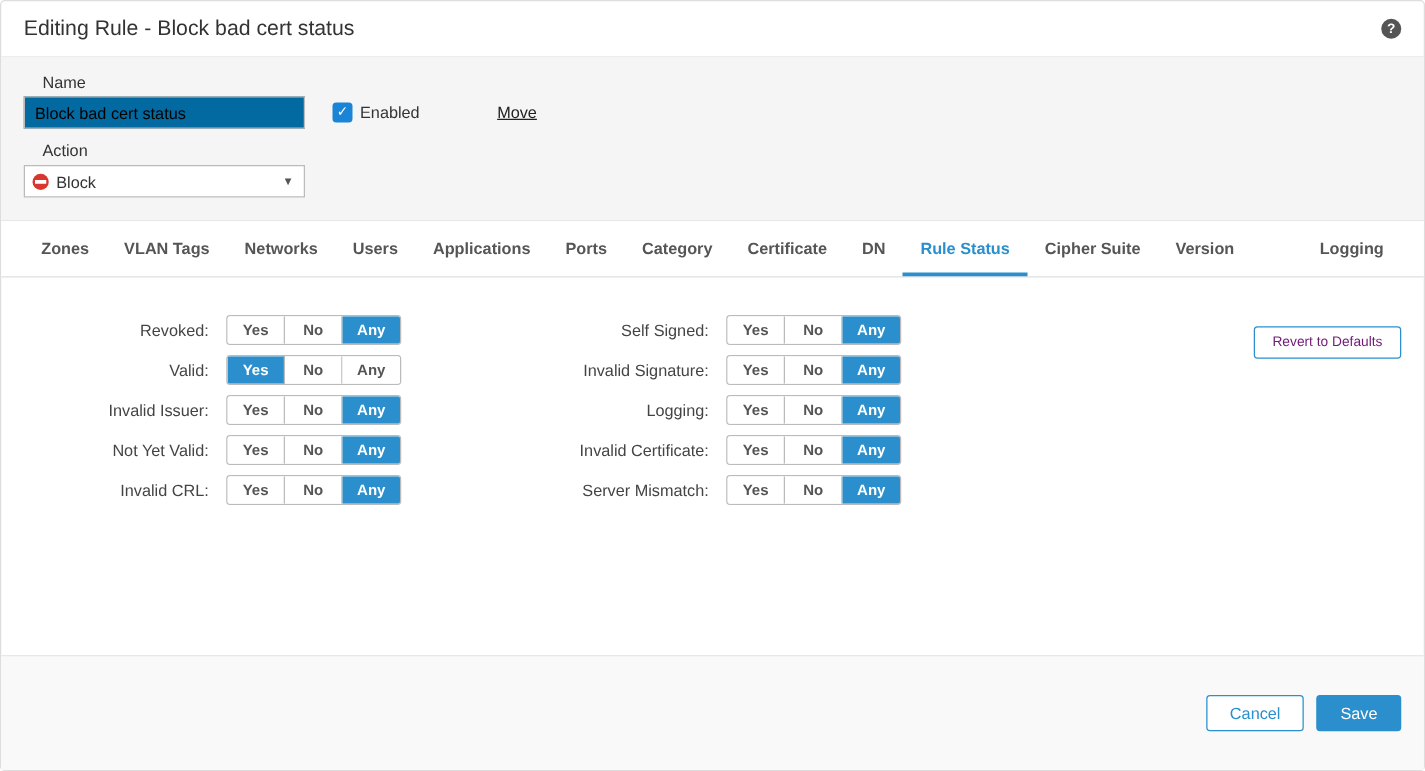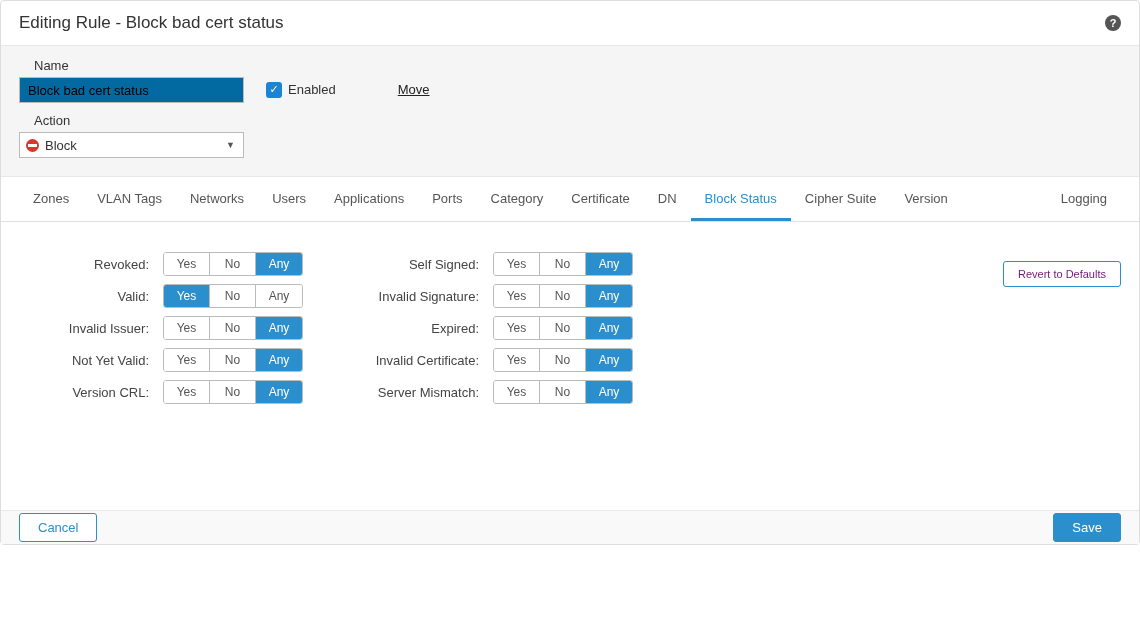--- a/index.html
+++ b/index.html
@@ -8,21 +8,21 @@
     font-family: -apple-system, BlinkMacSystemFont, "Segoe UI", Arial, sans-serif;
     font-size: 13px;
     color: #333;
     background: #fff;
     width: 1140px;
     height: 617px;
     overflow: hidden;
   }
   .dialog {
     width: 1140px;
-    height: 545px;
+    height: 617px;
     border: 1px solid #ddd;
     border-radius: 4px;
     display: flex;
     flex-direction: column;
     position: relative;
   }
   .header {
     padding: 12px 18px;
     border-bottom: 1px solid #e8e8e8;
     display: flex;
@@ -127,37 +127,39 @@
     right: 8px;
     font-size: 9px;
     color: #555;
   }
   .tabs {
     display: flex;
     align-items: center;
     padding: 0 18px;
     border-bottom: 1px solid #e0e0e0;
     background: #fff;
+    font-weight: bold;
   }
   .tab {
     padding: 14px 14px 12px 14px;
     font-size: 13px;
     color: #555;
     cursor: pointer;
     border-bottom: 3px solid transparent;
   }
   .tab.active {
     color: #2a8fcc;
     border-bottom-color: #2a8fcc;
   }
   .tabs-spacer { flex: 1; }
   .content {
     flex: 1;
-    padding: 28px 12px;
-    display: flex;
+    padding: 28px 30px;
+    display: flex;
+    gap: 70px;
     position: relative;
   }
   .col {
     display: flex;
     flex-direction: column;
     gap: 4px;
   }
   .status-row {
     display: flex;
     align-items: center;
@@ -169,20 +171,21 @@
     padding-right: 14px;
     color: #444;
   }
   .col2 .status-label { width: 190px; }
   .btn-group {
     display: flex;
     border: 1px solid #bbb;
     border-radius: 3px;
     overflow: hidden;
     height: 24px;
+    font-weight: bold;
   }
   .seg {
     width: 46px;
     display: flex;
     align-items: center;
     justify-content: center;
     font-size: 12px;
     background: #fff;
     color: #555;
     cursor: pointer;
@@ -201,23 +204,23 @@
     color: #701a75;
     background: #fff;
     padding: 6px 14px;
     border-radius: 3px;
     cursor: pointer;
     font-size: 11px;
   }
   .footer {
     border-top: 1px solid #e8e8e8;
     background: #f9f9f9;
-    padding: 2px 18px;
-    display: flex;
-    justify-content: space-between;
+    padding: 31px 18px;
+    display: flex;
+    justify-content: flex-end;
     gap: 10px;
   }
   .btn {
     padding: 6px 18px;
     border-radius: 3px;
     font-size: 13px;
     cursor: pointer;
   }
   .btn-secondary {
     border: 1px solid #2a8fcc;
@@ -265,21 +268,21 @@
   <div class="tabs" id="tabs">
       <div class="tab">Zones</div>
       <div class="tab">VLAN Tags</div>
       <div class="tab">Networks</div>
       <div class="tab">Users</div>
       <div class="tab">Applications</div>
       <div class="tab">Ports</div>
       <div class="tab">Category</div>
       <div class="tab">Certificate</div>
       <div class="tab">DN</div>
-      <div class="tab active">Block Status</div>
+      <div class="tab active">Rule Status</div>
       <div class="tab">Cipher Suite</div>
       <div class="tab">Version</div>
       <div class="tabs-spacer"></div>
       <div class="tab">Logging</div>
     </div>
 
   <div class="content">
     <div class="col" id="col-left">
         <div class="status-row">
           <div class="status-label">Revoked:</div>
@@ -307,21 +310,21 @@
         </div>
         <div class="status-row">
           <div class="status-label">Not Yet Valid:</div>
           <div class="btn-group">
             <div class="seg">Yes</div>
             <div class="seg">No</div>
             <div class="seg sel">Any</div>
           </div>
         </div>
         <div class="status-row">
-          <div class="status-label">Version CRL:</div>
+          <div class="status-label">Invalid CRL:</div>
           <div class="btn-group">
             <div class="seg">Yes</div>
             <div class="seg">No</div>
             <div class="seg sel">Any</div>
           </div>
         </div>
       </div>
     <div class="col col2" id="col-right">
         <div class="status-row">
           <div class="status-label">Self Signed:</div>
@@ -333,21 +336,21 @@
         </div>
         <div class="status-row">
           <div class="status-label">Invalid Signature:</div>
           <div class="btn-group">
             <div class="seg">Yes</div>
             <div class="seg">No</div>
             <div class="seg sel">Any</div>
           </div>
         </div>
         <div class="status-row">
-          <div class="status-label">Expired:</div>
+          <div class="status-label">Logging:</div>
           <div class="btn-group">
             <div class="seg">Yes</div>
             <div class="seg">No</div>
             <div class="seg sel">Any</div>
           </div>
         </div>
         <div class="status-row">
           <div class="status-label">Invalid Certificate:</div>
           <div class="btn-group">
             <div class="seg">Yes</div>

